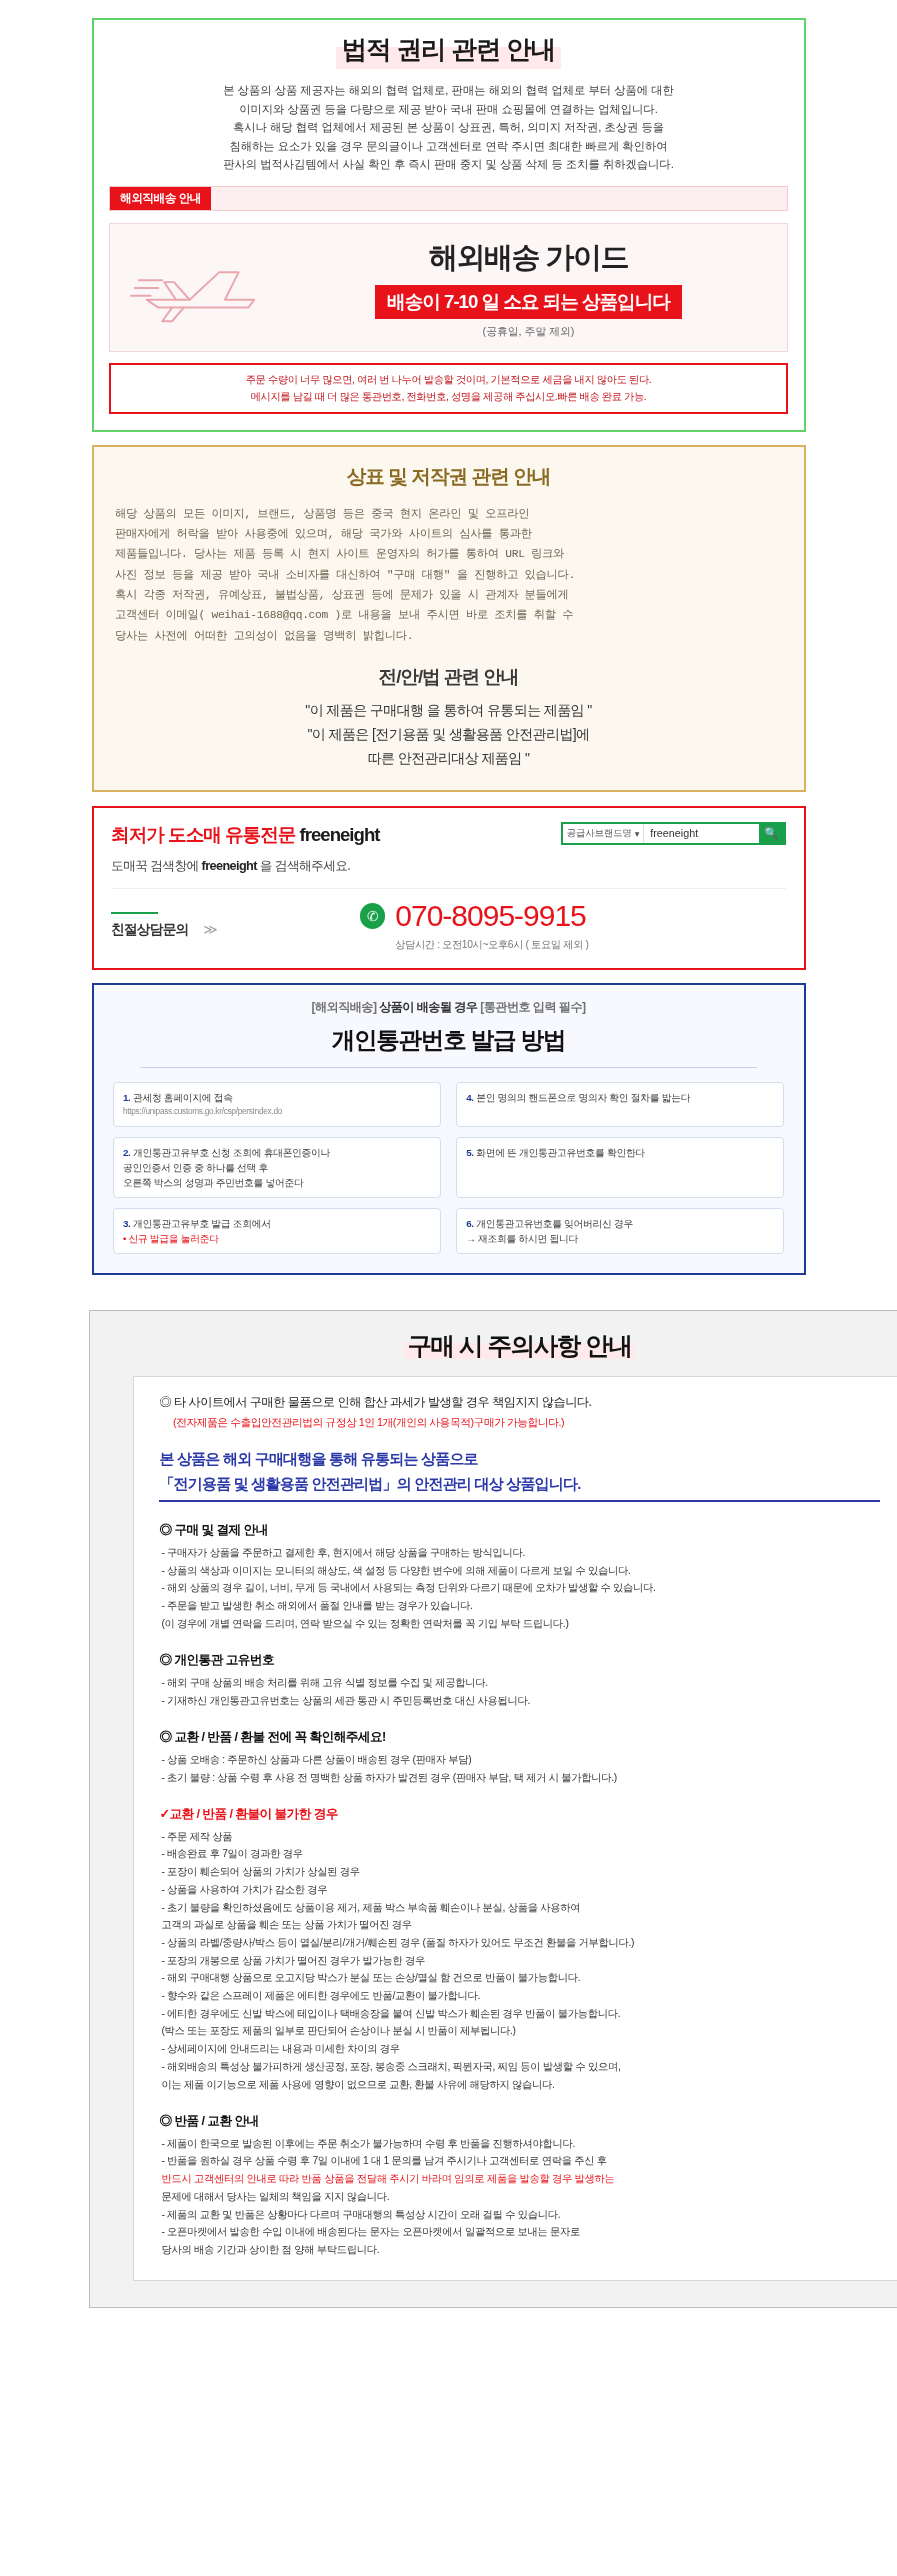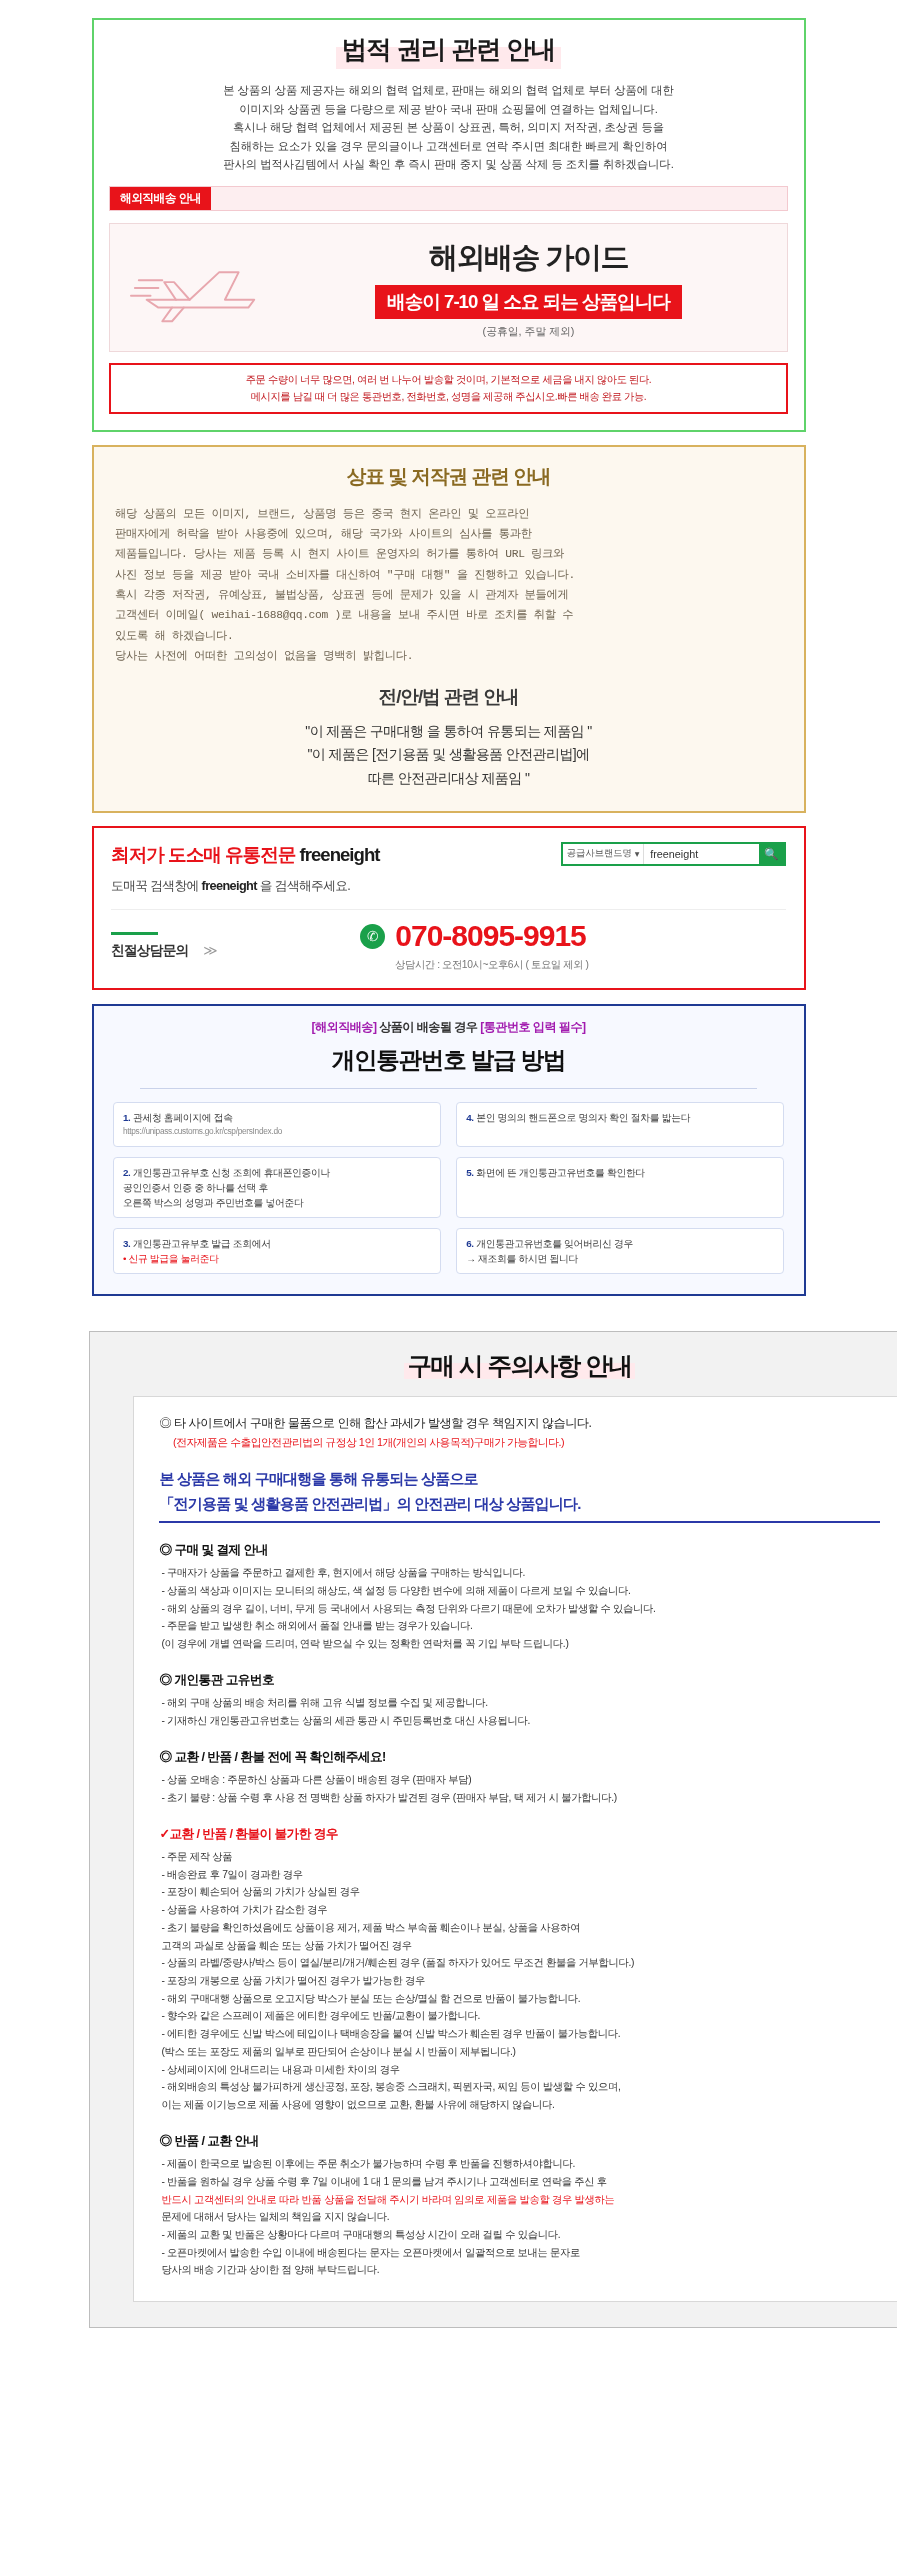--- a/index.html
+++ b/index.html
@@ -237,21 +237,21 @@
   .consult-text .arrow { color: #999; font-weight: normal; margin-left: 11.7px; }
   .phone-wrap { flex:1; }
   .phone-line { display:flex; align-items:center; gap:9.8px; }
   .phone-ico {
     width: 25.4px; height: 25.4px; border-radius: 50%;
     background: #1aa04a; color:#fff;
     display:flex; align-items:center; justify-content:center;
     font-size: 13.7px;
   }
   .phone-num {
-    font-size: 30px; font-weight: bold; color: #e8131a;
+    font-size: 30px; font-weight: normal; color: #e8131a;
     letter-spacing: -1px;
   }
   .phone-hours {
     margin-top: 4.9px;
     font-size: 10.3px; color: #777; letter-spacing: -0.4px;
     padding-left: 35px;
   }
 
   
   .sec-customs {
@@ -261,21 +261,21 @@
     background: #f7f9ff;
     padding: 13.7px 19.6px 19.6px 19.6px;
   }
   .cus-top {
     text-align: center;
     font-size: 12.2px;
     font-weight: bold;
     color: #333;
     letter-spacing: -0.6px;
   }
-  .cus-top .rd { color: #a21caf; }
+  .cus-top .rd { color: #737373; }
   .cus-title {
     margin-top: 7.8px;
     text-align: center;
     font-size: 23.5px;
     font-weight: bold;
     color: #111;
     letter-spacing: -1.2px;
   }
   .cus-rule {
     margin: 11.7px auto 13.7px auto;
@@ -402,21 +402,20 @@
 
   <div class="sec-tm">
     <div class="tm-title">상표 및 저작권 관련 안내</div>
     <div class="tm-body">
       <p>해당 상품의 모든 이미지, 브랜드, 상품명 등은 중국 현지 온라인 및 오프라인</p>
       <p>판매자에게 허락을 받아 사용중에 있으며, 해당 국가와 사이트의 심사를 통과한</p>
       <p>제품들입니다. 당사는 제품 등록 시 현지 사이트 운영자의 허가를 통하여 URL 링크와</p>
       <p>사진 정보 등을 제공 받아 국내 소비자를 대신하여 "구매 대행" 을 진행하고 있습니다.</p>
       <p>혹시 각종 저작권, 유예상표, 불법상품, 상표권 등에 문제가 있을 시 관계자 분들에게</p>
       <p>고객센터 이메일( weihai-1688@qq.com )로 내용을 보내 주시면 바로 조치를 취할 수</p>
-      <p>있도록 해 하겠습니다.</p>
       <p>당사는 사전에 어떠한 고의성이 없음을 명백히 밝힙니다.</p>
     </div>
 
     <div class="tm-sub-title">전/안/법 관련 안내</div>
     <div class="tm-quotes">
       <div>"이 제품은 구매대행 을 통하여 유통되는 제품임 "</div>
       <div>"이 제품은 [전기용품 및 생활용품 안전관리법]에</div>
       <div>따른 안전관리대상 제품임 "</div>
     </div>
   </div>

